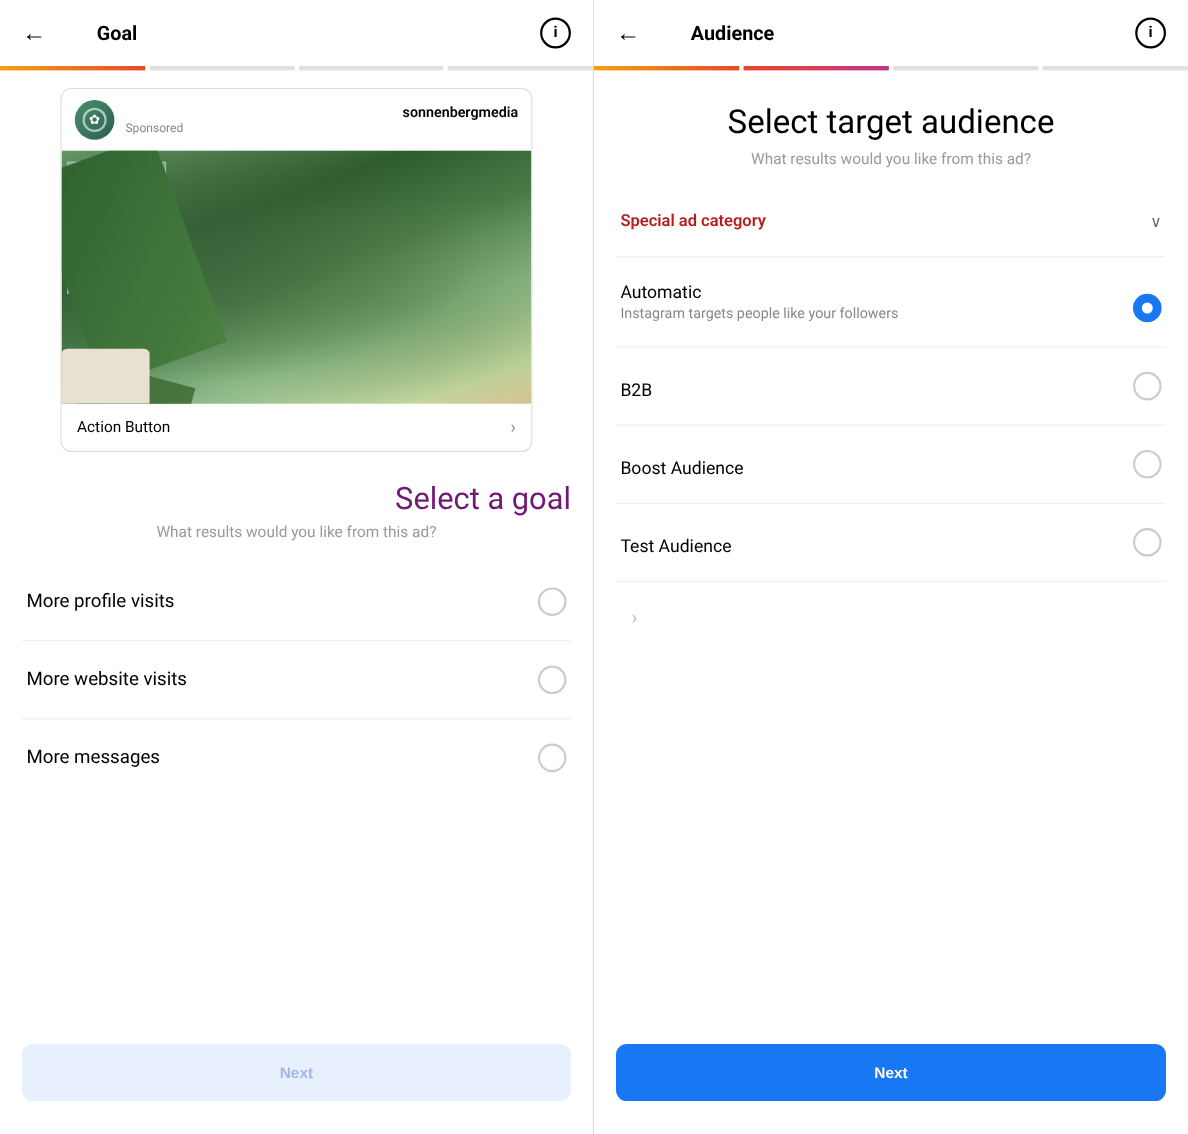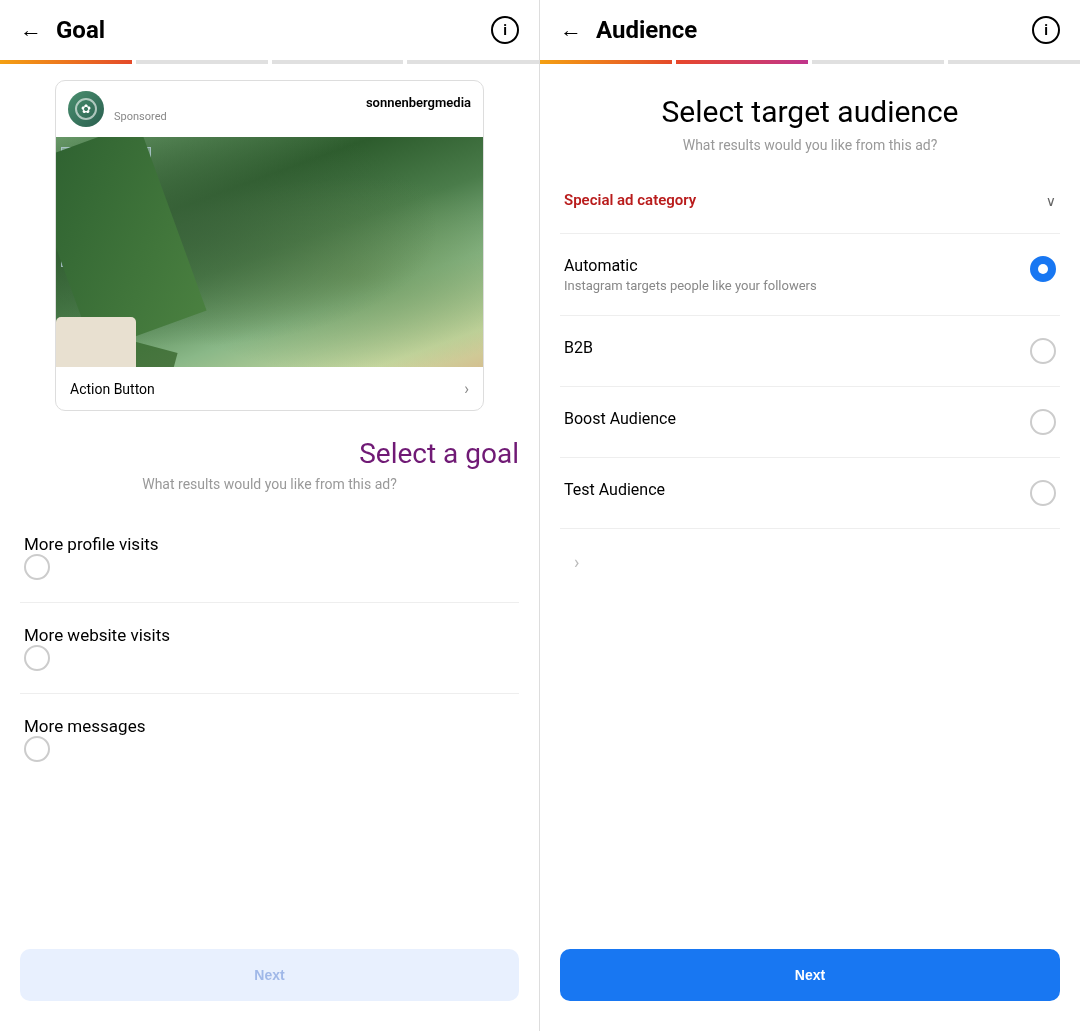--- a/index.html
+++ b/index.html
@@ -41,24 +41,25 @@
       background: #fff;
     }
     .back-arrow {
       font-size: 22px;
       cursor: pointer;
       margin-right: 14px;
       color: #000;
       font-weight: 400;
     }
     .panel-title {
-      font-size: 24px;
+      font-size: 18px;
       font-weight: 700;
       flex: 1;
       color: #000;
+      margin-left: 32px;
     }
     .info-icon {
       width: 28px;
       height: 28px;
       border-radius: 50%;
       border: 2px solid #000;
       display: flex;
       align-items: center;
       justify-content: center;
       font-size: 14px;
@@ -196,26 +197,25 @@
       text-align: center;
       padding: 0 20px 20px;
     }
 
     .options-list {
       flex: 1;
       padding: 0 20px;
     }
     .option-item {
       display: flex;
-      align-items: flex-start;
+      align-items: center;
       justify-content: space-between;
       padding: 22px 4px;
       border-bottom: 1px solid #eee;
       cursor: pointer;
-      flex-direction: column;
     }
     .option-item:last-child { border-bottom: none; }
     .option-label {
       font-size: 17px;
       color: #000;
       font-weight: 400;
     }
     .radio-circle {
       width: 26px;
       height: 26px;
@@ -306,21 +306,21 @@
     }
     .chevron-down {
       font-size: 14px;
       color: #666;
       margin-left: 10px;
       margin-top: 2px;
     }
 
     .audience-option-item {
       display: flex;
-      align-items: flex-start;
+      align-items: flex-end;
       justify-content: space-between;
       padding: 22px 4px;
       border-bottom: 1px solid #eee;
       cursor: pointer;
     }
     .audience-option-item:last-child { border-bottom: none; }
     .audience-option-left {
       flex: 1;
     }
     .audience-option-name {

